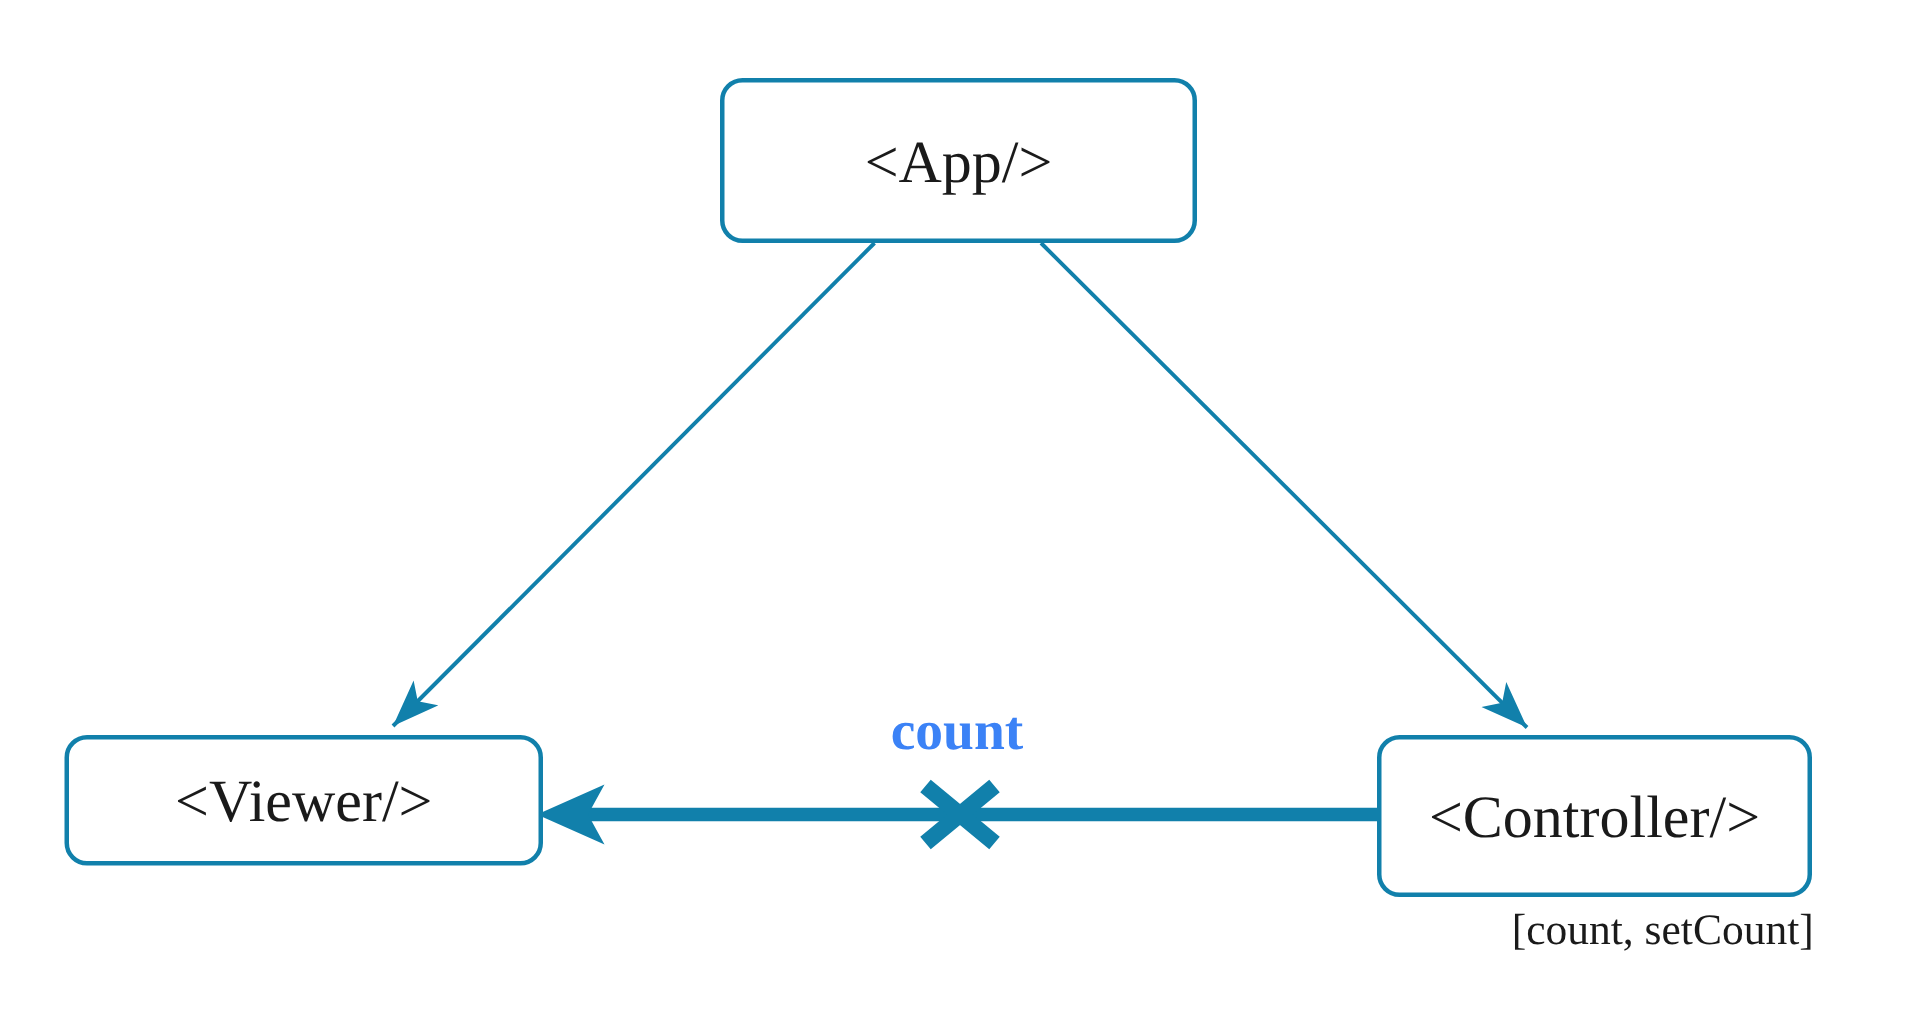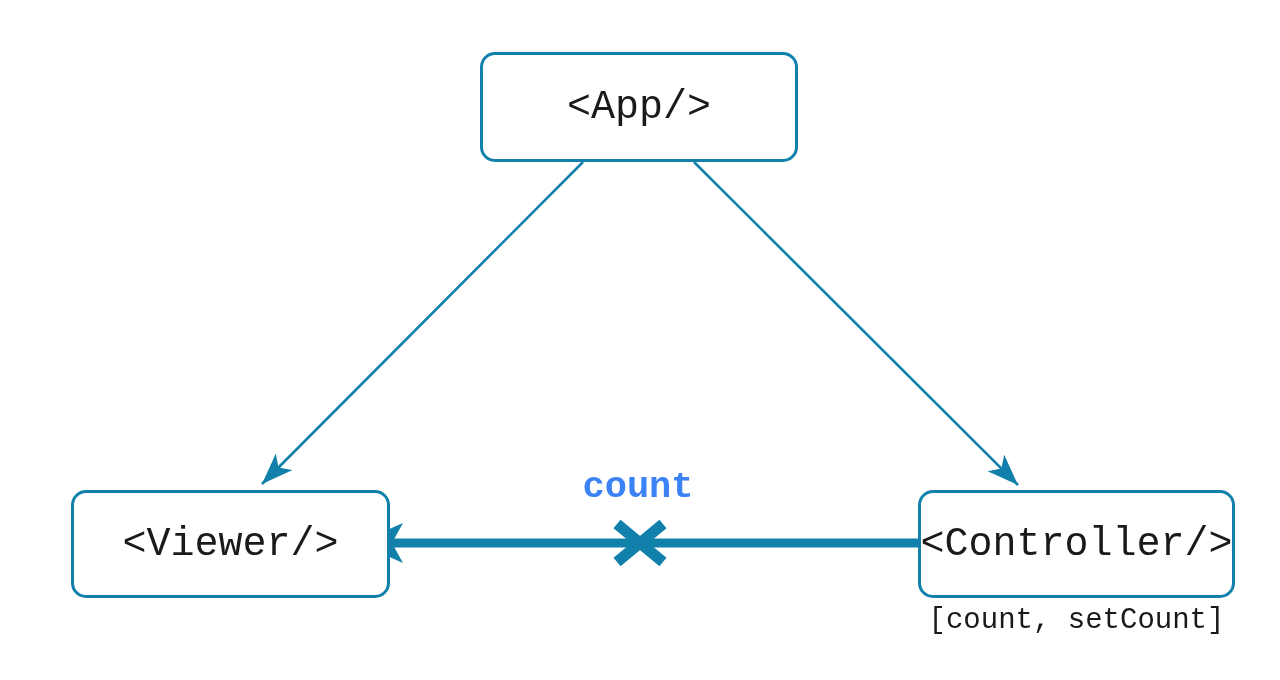--- a/index.html
+++ b/index.html
@@ -6,21 +6,21 @@
     margin: 0;
     padding: 0;
     background: #ffffff;
   }
   .canvas {
     position: relative;
     width: 1280px;
     height: 680px;
     background: #ffffff;
     overflow: hidden;
-    font-family: Liberation Mono, monospace;
+    font-family: Liberation Serif, serif;
   }
   .edges-layer {
     position: absolute;
     left: 0;
     top: 0;
     width: 1280px;
     height: 680px;
   }
   .node {
     position: absolute;
@@ -31,25 +31,25 @@
     display: flex;
     align-items: center;
     justify-content: center;
   }
   .node-label {
     font-size: 40px;
     color: #1a1a1a;
     white-space: nowrap;
   }
   .node-app        { left: 480px; top:  52px; width: 318px; height: 110px; }
-  .node-viewer     { left:  43px; top: 490px; width: 319px; height: 108px; margin-left: 28px; }
-  .node-controller { left: 918px; top: 490px; width: 317px; height: 108px; }
+  .node-viewer     { left:  43px; top: 490px; width: 319px; height: 87px; }
+  .node-controller { left: 918px; top: 490px; width: 290px; height: 108px; }
   .hook-sublabel {
     position: absolute;
-    left: 918px;
+    left: 950px;
     top: 604px;
     width: 317px;
     text-align: center;
     font-size: 29px;
     color: #1a1a1a;
     white-space: nowrap;
   }
   .edge-label-count {
     position: absolute;
     left: 538px;

